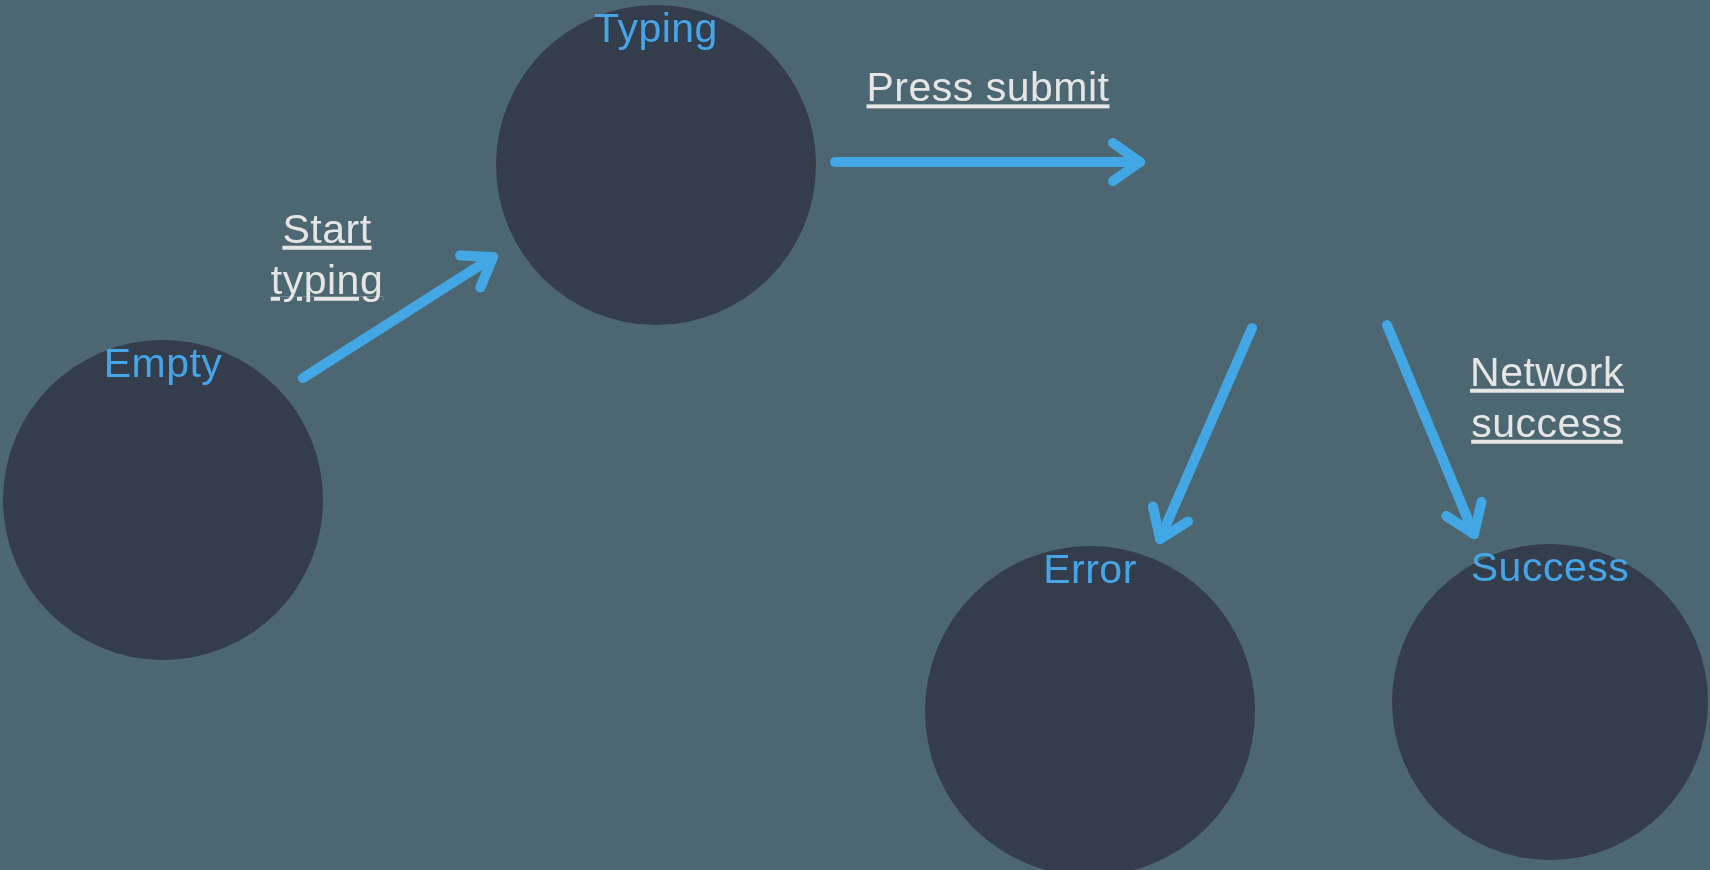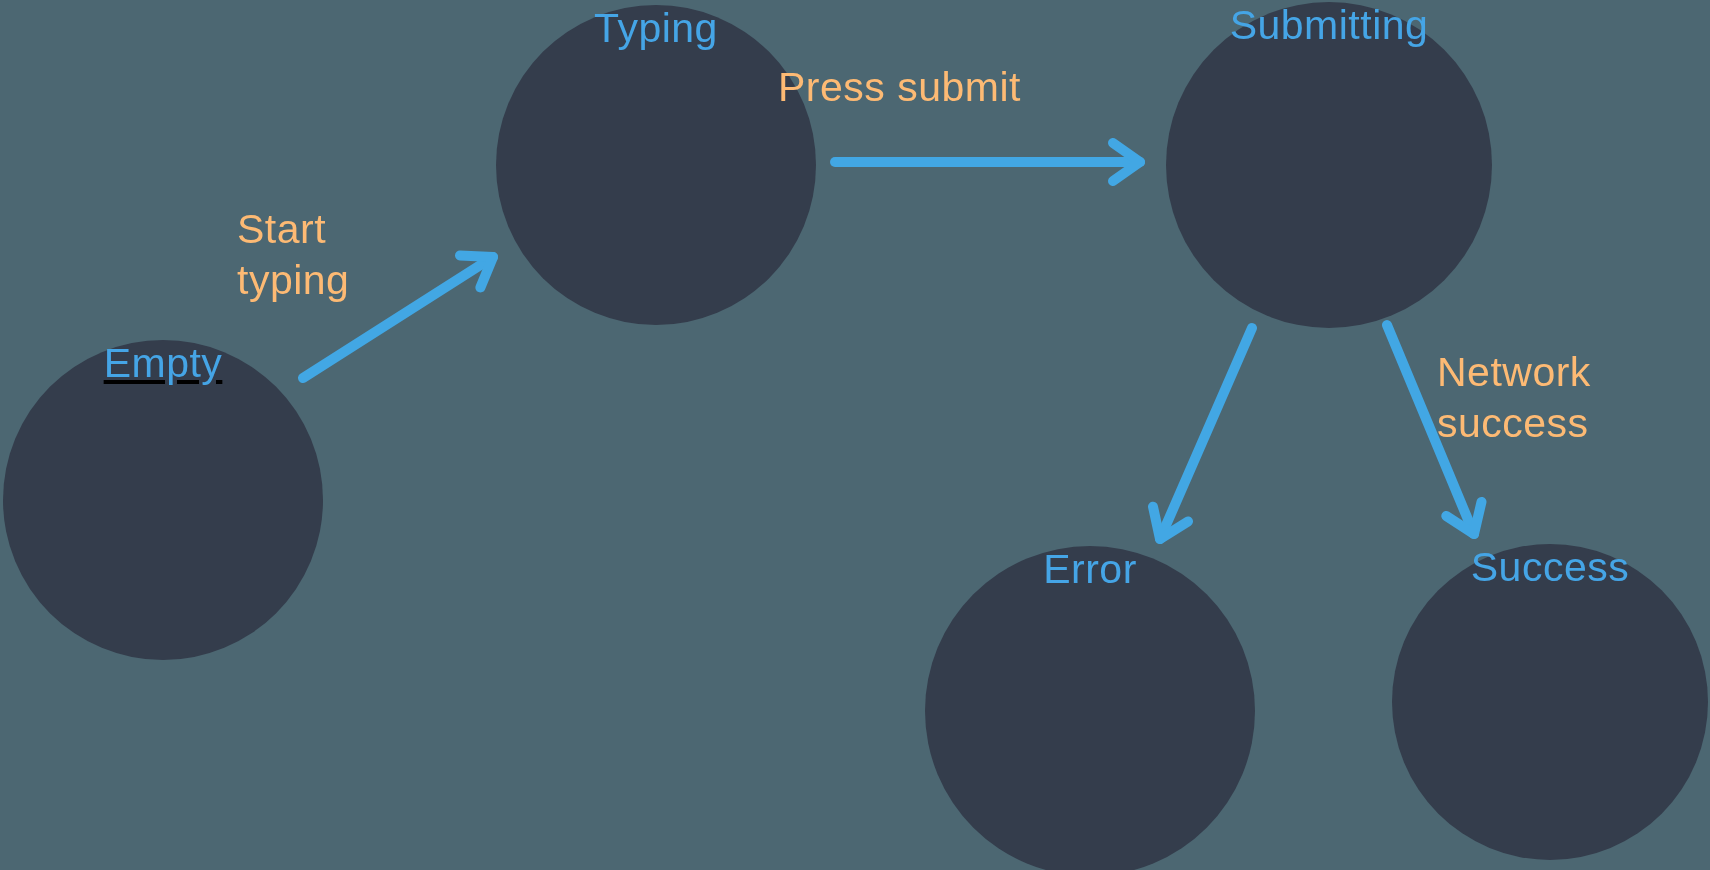--- a/index.html
+++ b/index.html
@@ -24,24 +24,26 @@
   }
   .node-label {
     color: #45A5E6;
     font-size: 41px;
     letter-spacing: 0.5px;
     white-space: nowrap;
   }
   .edge-label {
     position: absolute;
     transform: translate(-50%, -50%);
-    color: #fdba74;
+    color: #e5e5e5;
     font-size: 41px;
     letter-spacing: 0.5px;
+    text-align: center;
     line-height: 1.25;
+    text-decoration: underline;
   }
   .edges-svg {
     position: absolute;
     left: 0;
     top: 0;
     width: 1710px;
     height: 870px;
   }
   .edge-stroke {
     stroke: #42A7E4;
@@ -68,31 +70,28 @@
     <g>
       <path class="edge-stroke" d="M1252,328 L1160,539"></path>
       <path class="edge-stroke" d="M1153,506.7 L1160,539 L1188,521.4"></path>
     </g>
     <g>
       <path class="edge-stroke" d="M1387,325 L1474,534"></path>
       <path class="edge-stroke" d="M1446.3,516 L1474,534 L1481.5,501.9"></path>
     </g>
   </svg>
 
-  <div class="node" style="left:3px; top:340px; width:320px; height:320px;text-decoration:underline;">
+  <div class="node" style="left:3px; top:340px; width:320px; height:320px;">
     <span class="node-label">Empty</span>
   </div>
 
   <div class="node" style="left:496px; top:5px; width:320px; height:320px;">
     <span class="node-label">Typing</span>
   </div>
 
-  <div class="node" style="left:1166px; top:2px; width:326px; height:326px;">
-    <span class="node-label">Submitting</span>
-  </div>
 
   <div class="node" style="left:925px; top:546px; width:330px; height:330px;">
     <span class="node-label">Error</span>
   </div>
 
   <div class="node" style="left:1392px; top:544px; width:316px; height:316px;">
     <span class="node-label">Success</span>
   </div>
 
   <div class="edge-label" style="left:327px; top:238px; width:180px;margin-top:17px;">Start typing</div>

